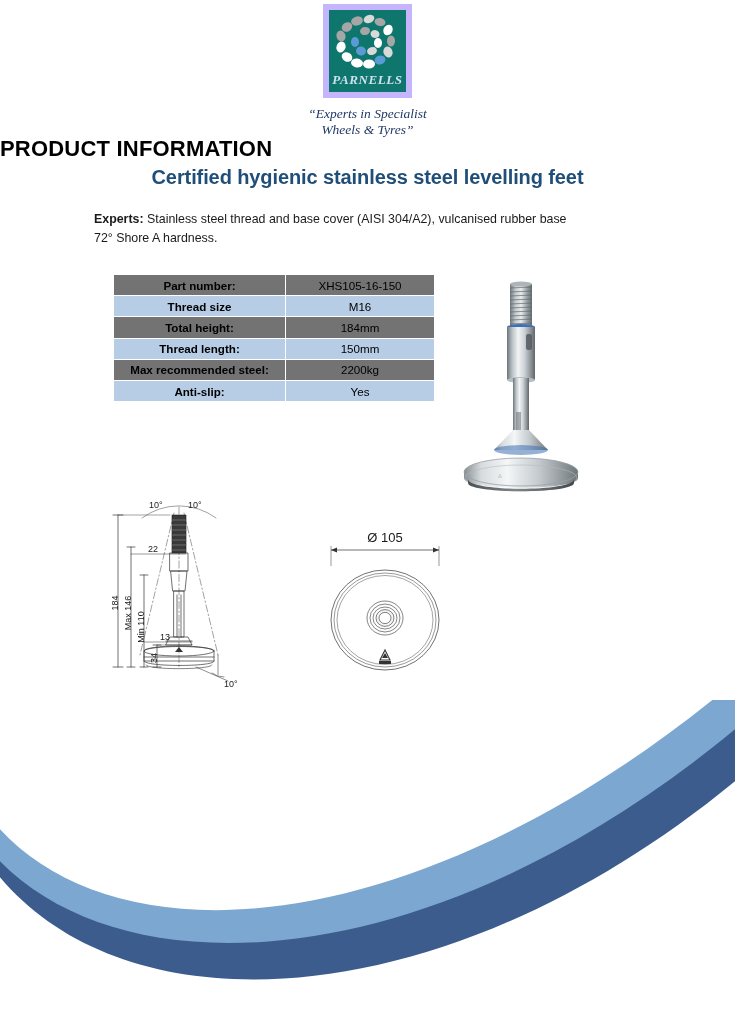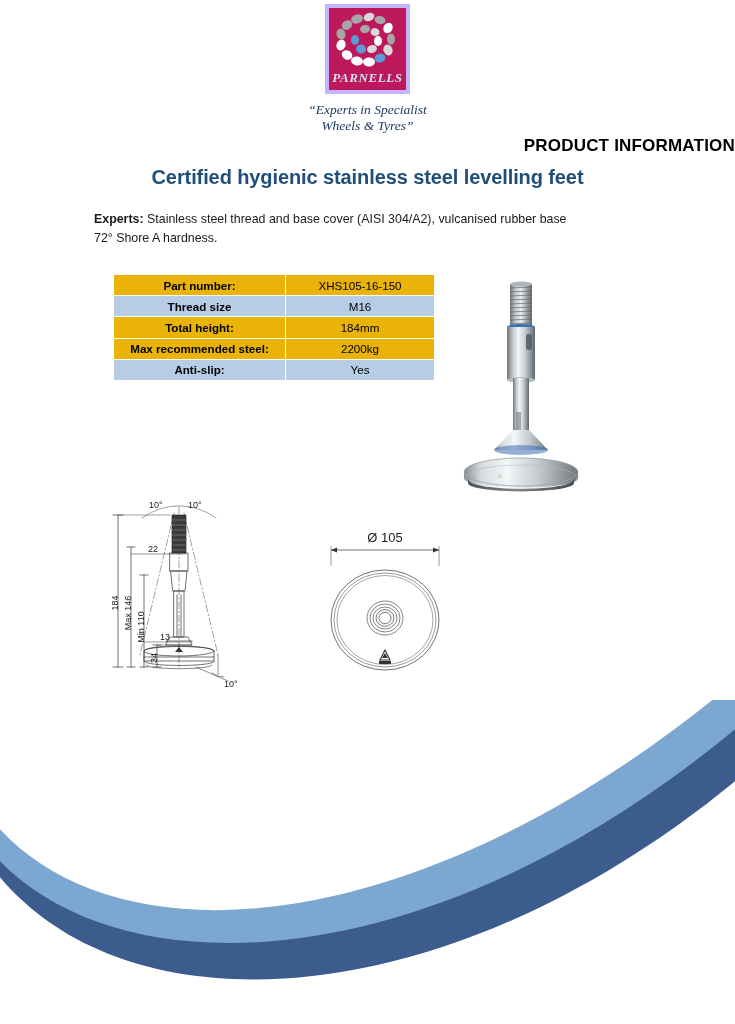--- a/index.html
+++ b/index.html
@@ -8,39 +8,39 @@
     background:#ffffff;
     font-family:"Liberation Sans",sans-serif;
     color:#111;
   }
   .page{position:absolute;inset:0;}
 
   
   #logo-block{position:absolute;left:0;top:4px;width:735px;text-align:center;}
   .logo-badge{
     position:relative;display:inline-block;
-    width:77px;height:82px;background:#be185d;
-    border:4px solid #c4b5fd;
+    width:77px;height:82px;background:#0f766e;
+    border:6px solid #c4b5fd;
   }
   .logo-word{
     position:absolute;left:0;bottom:4px;width:100%;
     text-align:center;color:#cfe0f0;
     font-family:"Liberation Serif",serif;font-style:italic;
     font-weight:700;font-size:13px;letter-spacing:.6px;
   }
   .logo-tagline{
     margin-top:4px;color:#1f3864;
     font-family:"Liberation Serif",serif;font-style:italic;
     font-size:13.5px;line-height:16px;
   }
 
   
   #product-information-heading{
-    position:absolute;left:0;top:136px;width:735px;text-align:right;
-    font-size:17px;font-weight:700;letter-spacing:.2px;color:#000;
+    position:absolute;left:0;top:136px;width:735px;text-align:left;
+    font-size:22px;font-weight:700;letter-spacing:.2px;color:#000;
   }
   #product-title{
     position:absolute;left:0;top:166px;width:735px;text-align:center;
     font-size:20px;font-weight:700;color:#1f4e79;letter-spacing:-.1px;
   }
 
   
   #material-block{
     position:absolute;left:94px;top:210px;width:540px;
     font-size:12.4px;line-height:19px;color:#1a1a1a;
@@ -52,21 +52,21 @@
     position:absolute;left:113px;top:274px;width:303px;
     border-collapse:collapse;table-layout:fixed;
   }
   #spec-table td{
     height:20.2px;padding:0 4px;font-size:11.6px;
     text-align:center;vertical-align:middle;color:#000;
     border:1px solid #ffffff;
   }
   #spec-table td.k{font-weight:700;width:163px;}
   #spec-table td.v{width:140px;font-weight:400;}
-  #spec-table tr.odd td{background:#eab308;}
+  #spec-table tr.odd td{background:#737373;}
   #spec-table tr.even td{background:#b7cce5;}
 
   
   #product-photo{position:absolute;left:452px;top:272px;width:176px;height:228px;}
 
   
   #drawing-side{position:absolute;left:100px;top:495px;width:210px;height:205px;}
   #drawing-top{position:absolute;left:300px;top:520px;width:170px;height:165px;}
 
   
@@ -126,20 +126,24 @@
           <td class="v">XHS105-16-150</td>
         </tr>
       <tr class="even">
           <td class="k">Thread size</td>
           <td class="v">M16</td>
         </tr>
       <tr class="odd">
           <td class="k">Total height:</td>
           <td class="v">184mm</td>
         </tr>
+      <tr class="even">
+          <td class="k">Thread length:</td>
+          <td class="v">150mm</td>
+        </tr>
       <tr class="odd">
           <td class="k">Max recommended steel:</td>
           <td class="v">2200kg</td>
         </tr>
       <tr class="even">
           <td class="k">Anti-slip:</td>
           <td class="v">Yes</td>
         </tr>
     </tbody>
   </table>

